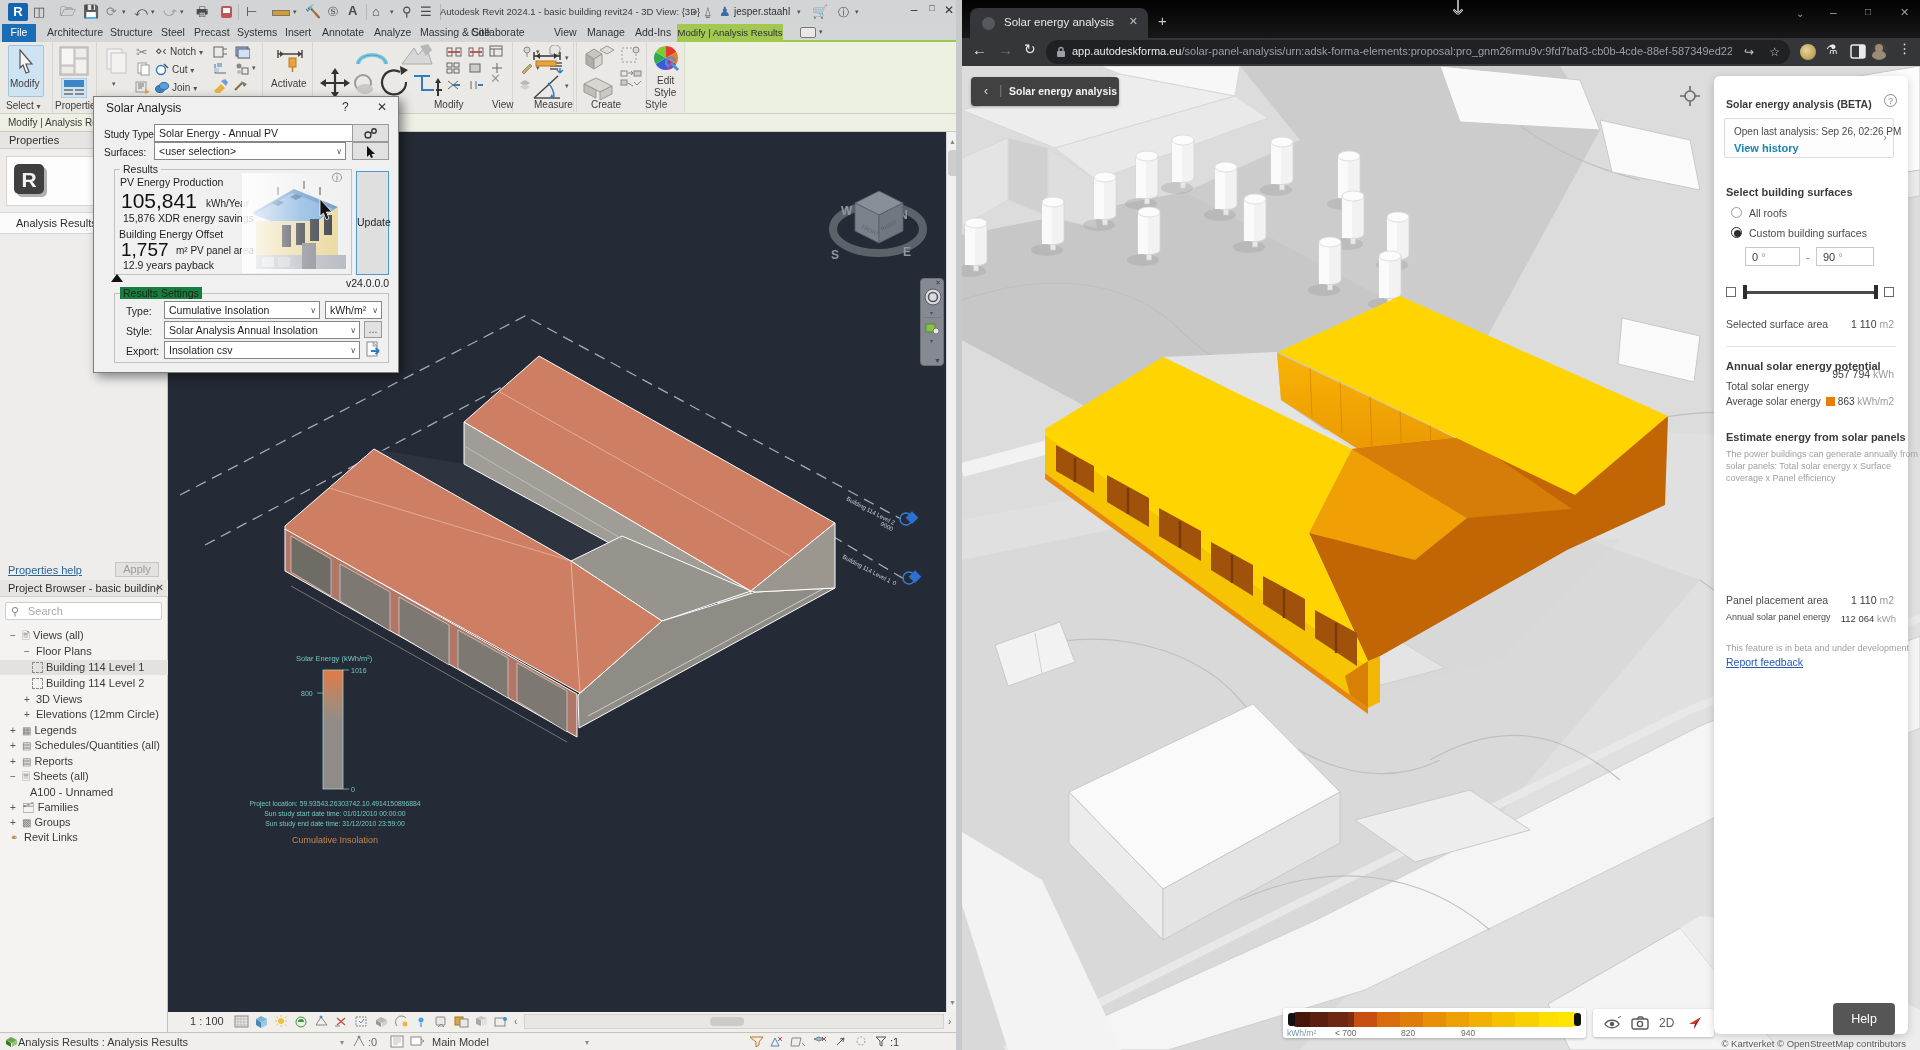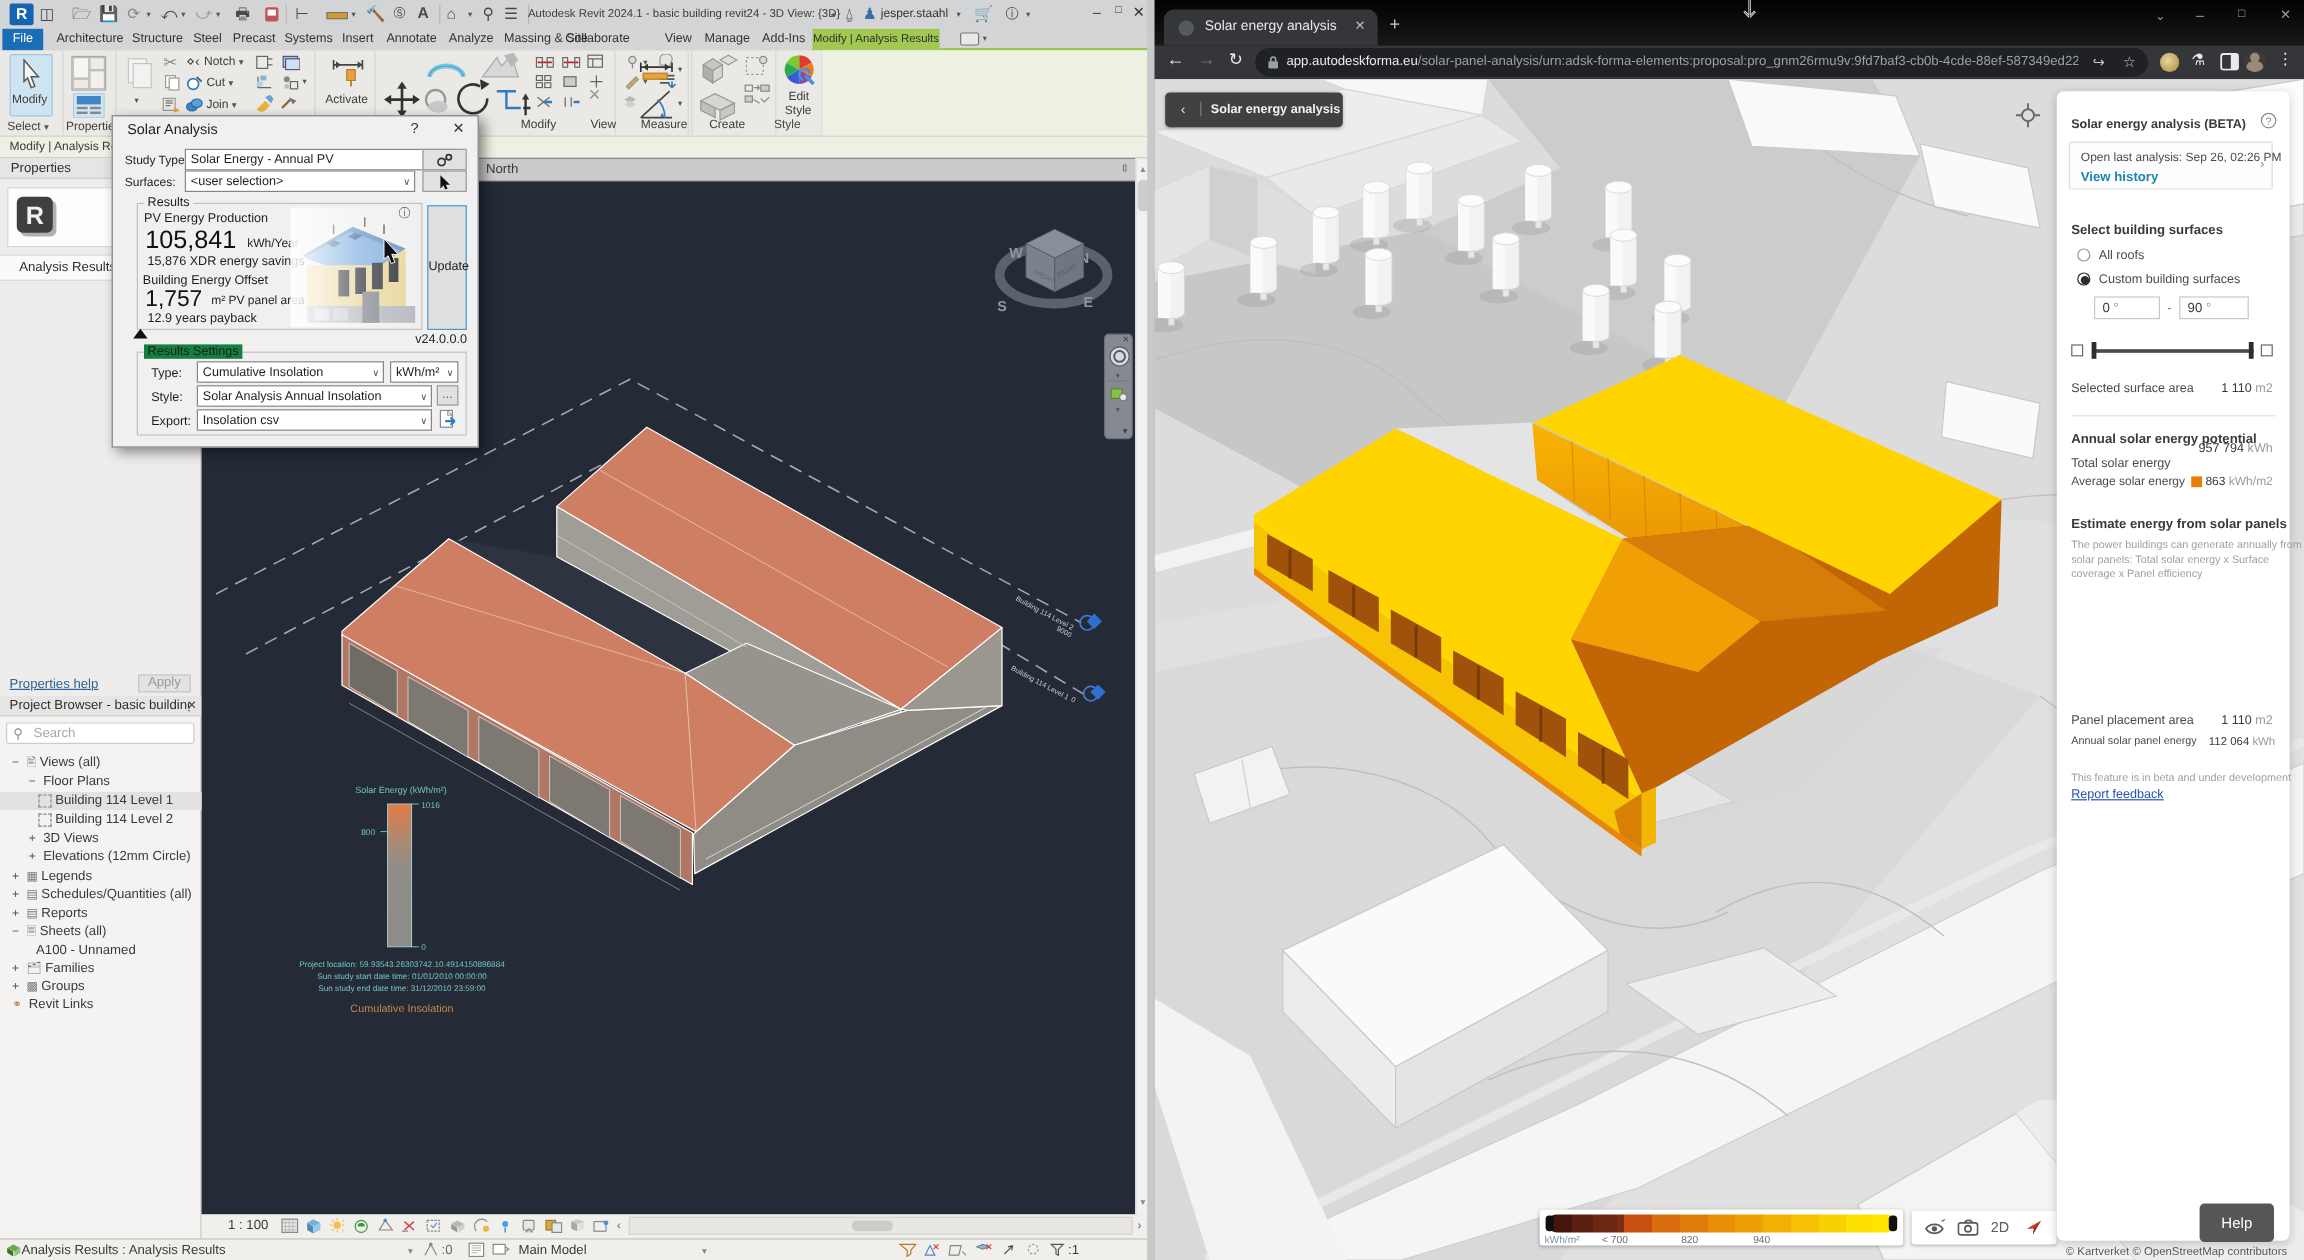--- a/index.html
+++ b/index.html
@@ -381,24 +381,20 @@
       <div class="tr" style="top:143px;"><span class="tw">+</span><span class="tic2">▦</span>Legends</div>
       <div class="tr" style="top:158px;"><span class="tw">+</span><span class="tic2">▤</span>Schedules/Quantities (all)</div>
       <div class="tr" style="top:174px;"><span class="tw">+</span><span class="tic2">▤</span>Reports</div>
       <div class="tr" style="top:189px;"><span class="tw">−</span><span class="tic2">🗏</span>Sheets (all)</div>
       <div class="tr" style="top:205px;padding-left:30px;">A100 - Unnamed</div>
       <div class="tr" style="top:220px;"><span class="tw">+</span><span class="tic2">🗂</span>Families</div>
       <div class="tr" style="top:235px;"><span class="tw">+</span><span class="tic2">▩</span>Groups</div>
       <div class="tr" style="top:250px;padding-left:24px;"><span style="position:absolute;left:10px;color:#b87d3a;font-size:10px;">⚭</span>Revit Links</div>
     </div>
     <div id="rv-view" class="abs" style="left:168px;top:132px;width:778px;height:880px;background:#242b36;overflow:hidden;">
-      <div class="abs" style="left:0;top:0;width:778px;height:19px;background:#cbcbc9;border-bottom:1px solid #a8a8a6;">
-        <span style="position:absolute;left:237px;top:3px;font-size:11px;color:#3a3a3a;">North</span>
-        <span style="position:absolute;right:5px;top:3px;font-size:9px;color:#555;">⇳</span>
-      </div>
       <svg class="abs" style="left:0;top:19px;" width="778" height="861" viewBox="168 151 778 861">
 
         <g stroke="#b9c0ca" stroke-width="1.3" stroke-dasharray="11 7" fill="none" opacity=".85">
           <path d="M180 495 L525 316 L901 519"></path>
           <path d="M205 545 L545 364 L904 579"></path>
         </g>
 
         <polygon points="374,449 571,561 616,540 464,464" fill="#2d3440"></polygon>
         <g stroke="#ffffff" stroke-width="1" stroke-linejoin="round">
 

